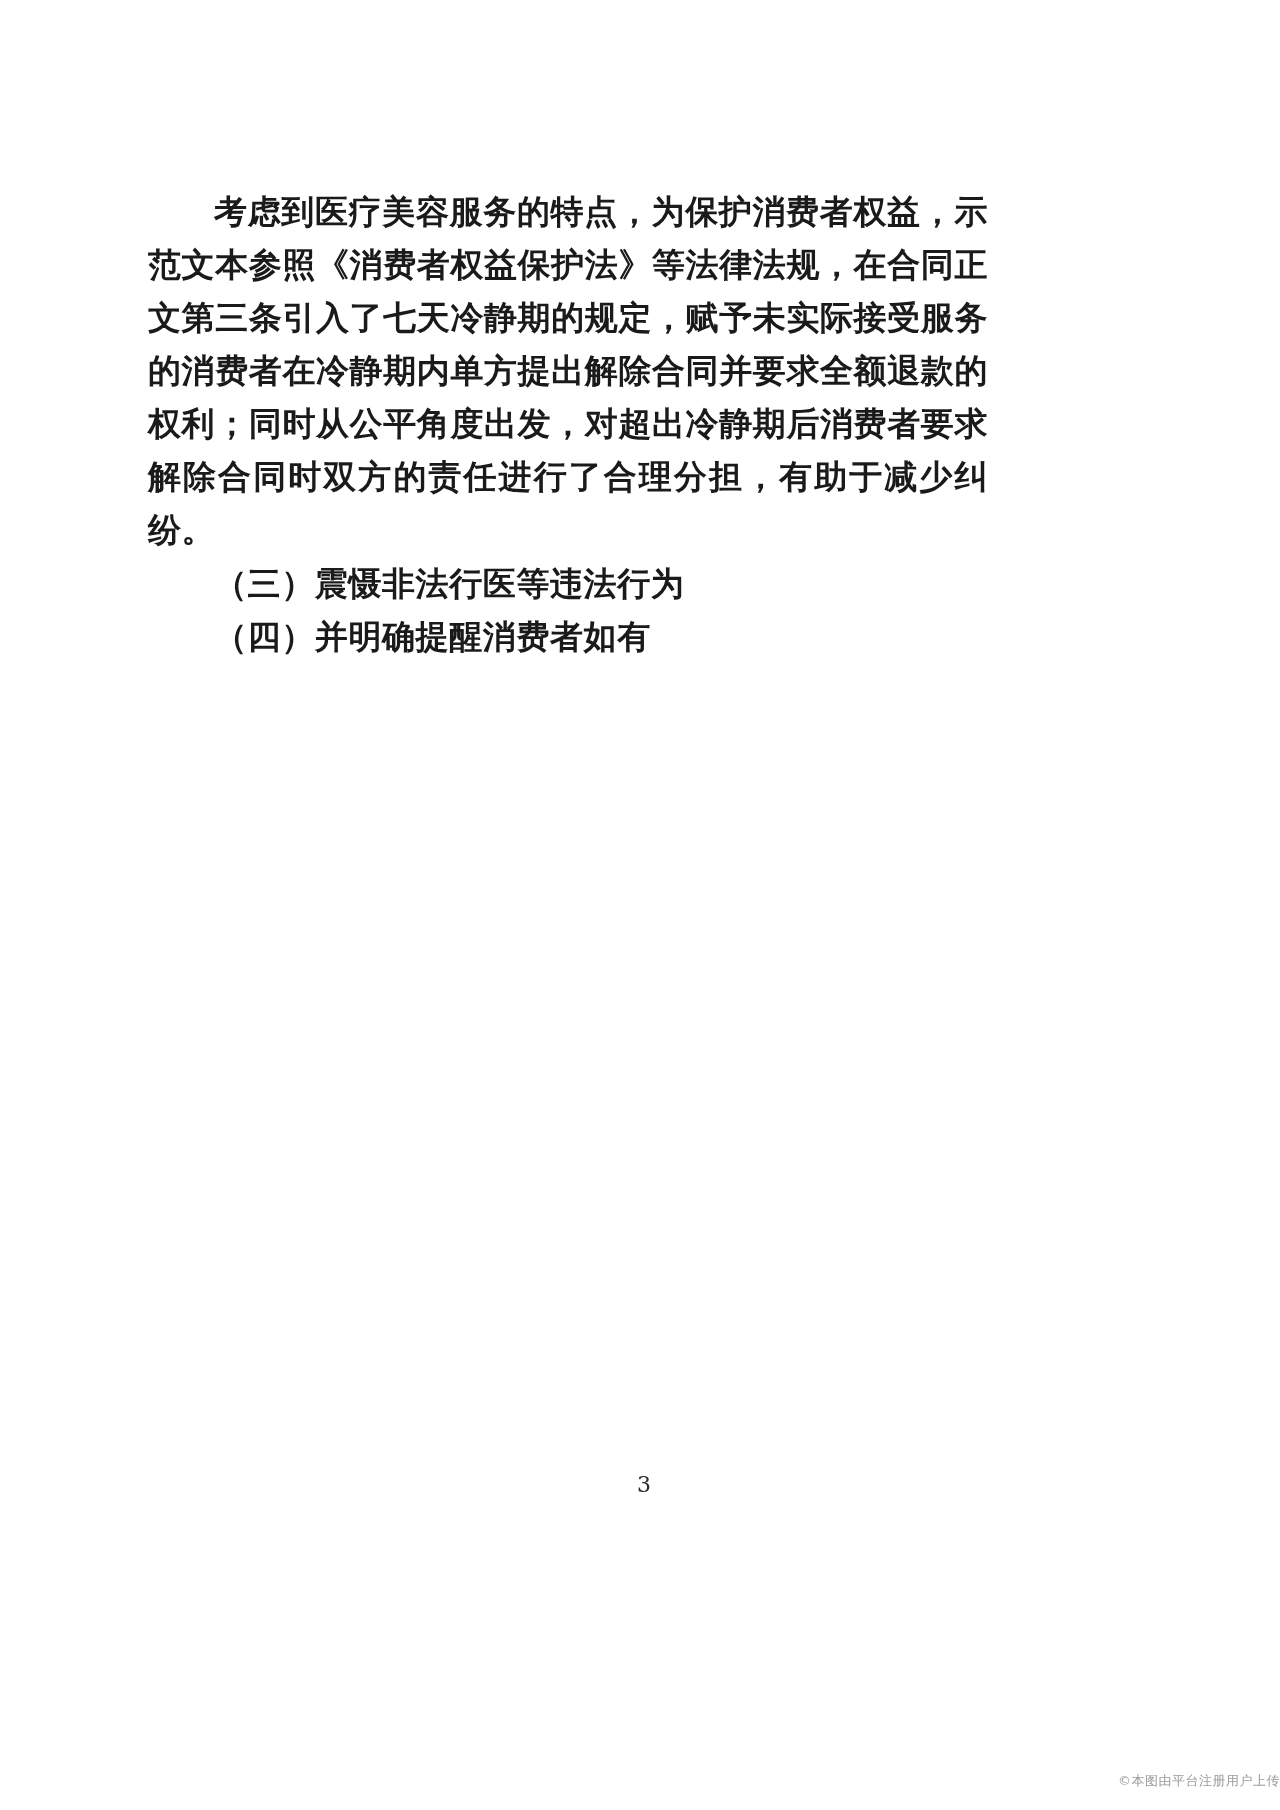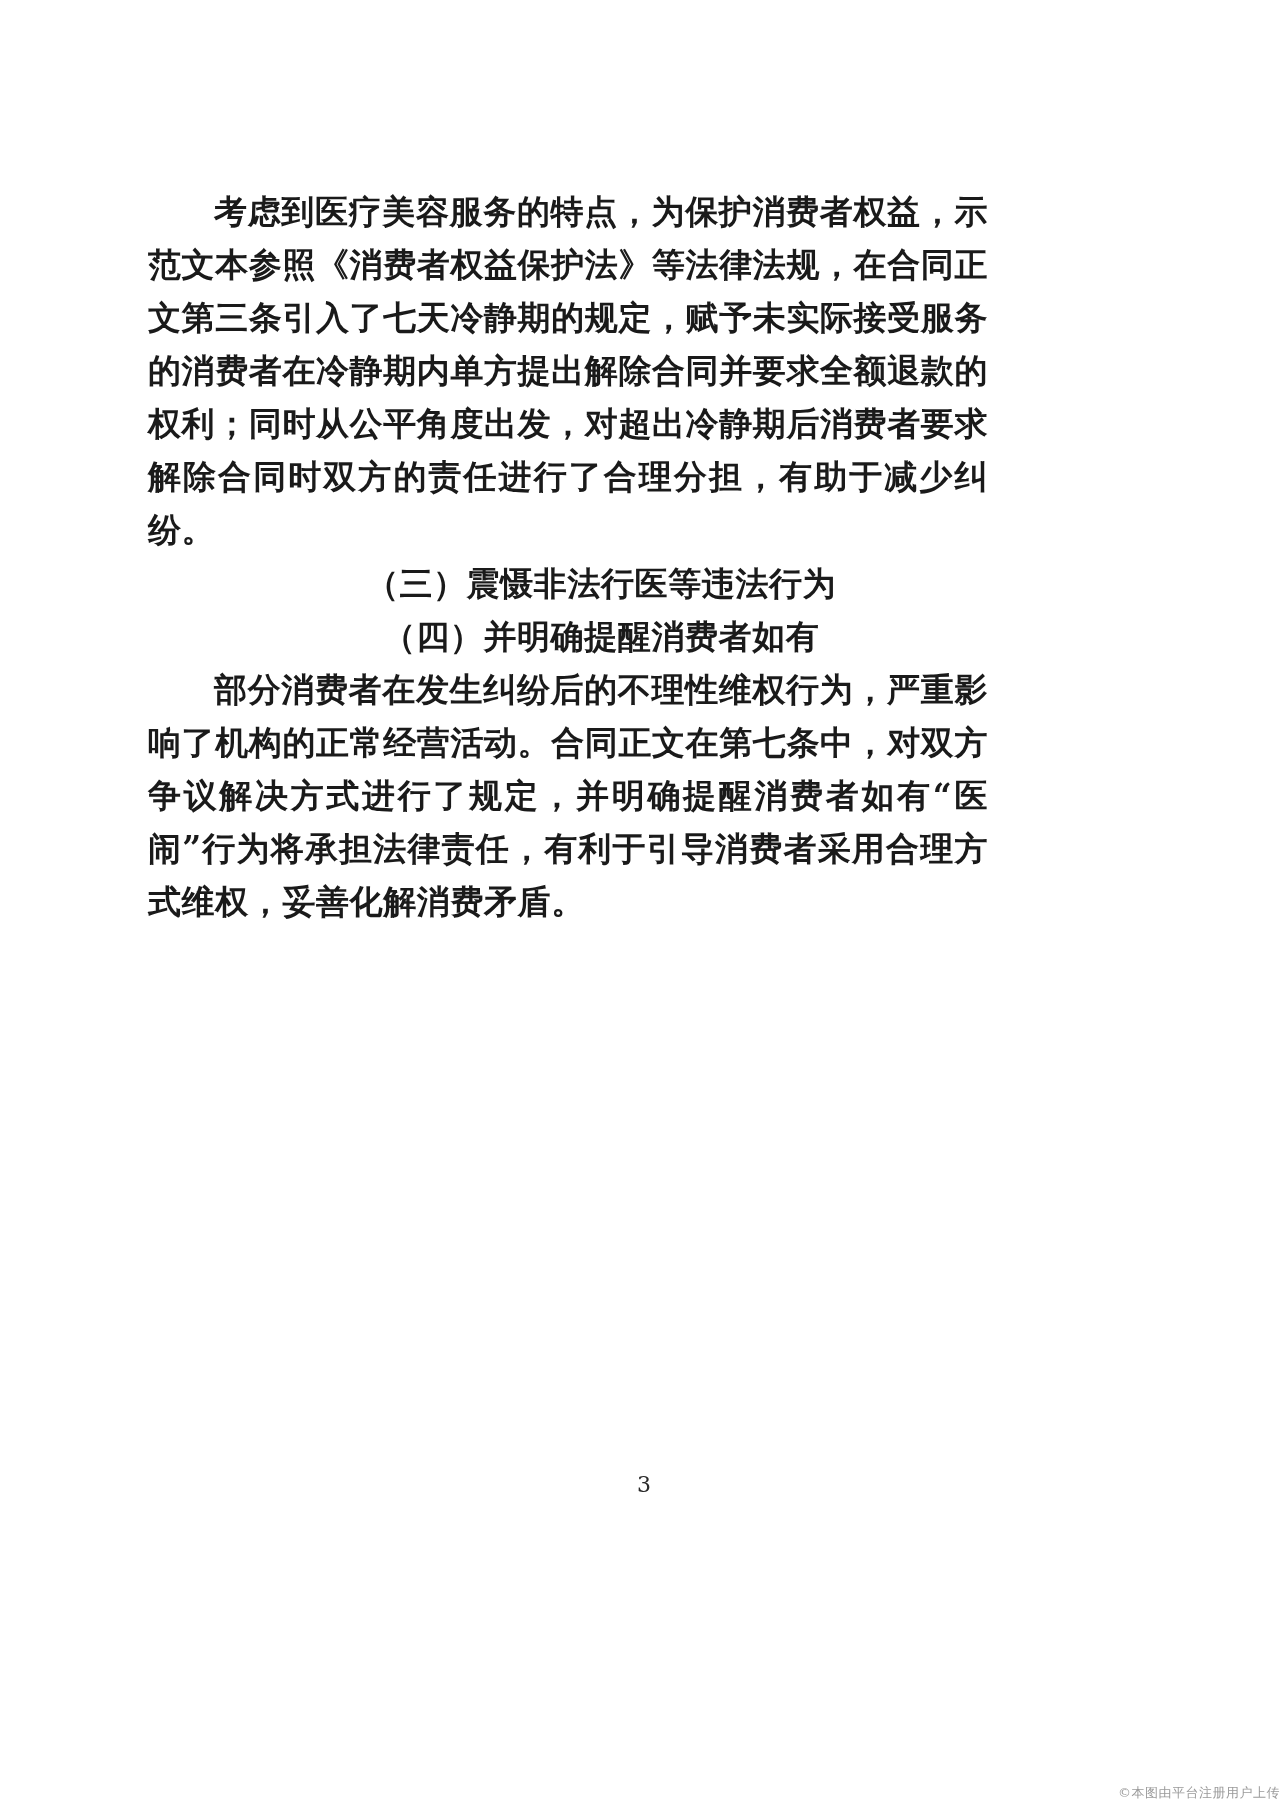--- a/index.html
+++ b/index.html
@@ -33,50 +33,48 @@
     text-indent: 66px;
     font-weight: 600;
   }
   .heading {
     font-size: 33px;
     line-height: 53px;
     letter-spacing: 0.6px;
     margin: 0;
     text-indent: 66px;
     font-weight: 600;
-    text-align: center;
   }
   .page-number {
     position: absolute;
     left: 0;
     right: 0;
     top: 1472px;
     text-align: center;
     font-size: 22px;
     color: #2a2a2a;
     font-family: "DejaVu Serif", serif;
   }
   .watermark {
     position: absolute;
     right: 8px;
-    bottom: 8px;
+    bottom: 20px;
     font-size: 13px;
     color: #9a9a9a;
     letter-spacing: 0.5px;
     font-family: "DejaVu Sans", sans-serif;
     white-space: nowrap;
   }
 </style>
 </head>
 <body>
 
 <div class="page">
   <div class="content">
     <p class="para">考虑到医疗美容服务的特点，为保护消费者权益，示范文本参照《消费者权益保护法》等法律法规，在合同正文第三条引入了七天冷静期的规定，赋予未实际接受服务的消费者在冷静期内单方提出解除合同并要求全额退款的权利；同时从公平角度出发，对超出冷静期后消费者要求解除合同时双方的责任进行了合理分担，有助于减少纠纷。</p>
     <p class="heading">（三）震慑非法行医等违法行为</p>
     <p class="heading">（四）并明确提醒消费者如有</p>
-    <p class="para">部分消费者在发生纠纷后的不理性维权行为，严重影响了机构的正常经营活动。合同正文在第七条中，对双方争议解决方式进行了规定，并明确提醒消费者如有“医闹”行为将承担法律责任，有利于引导消费者采用合理方式维权，妥善化解消费矛盾。</p>
   </div>
 
   <div class="page-number">3</div>
 
   <div class="watermark">©本图由平台注册用户上传</div>
 </div>
 
 </body></html>

